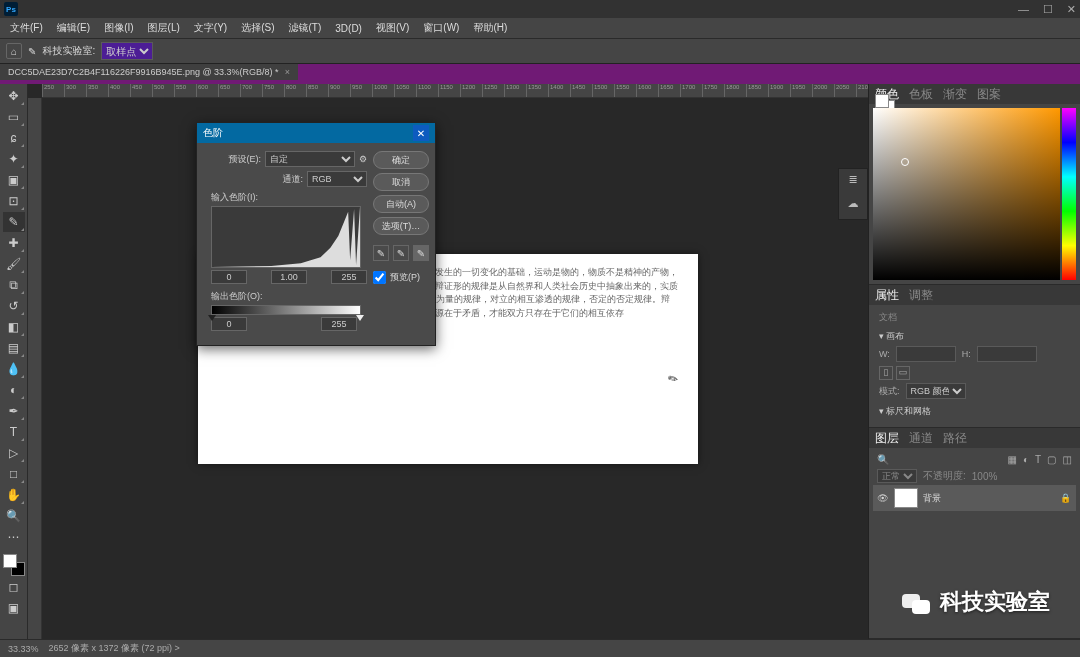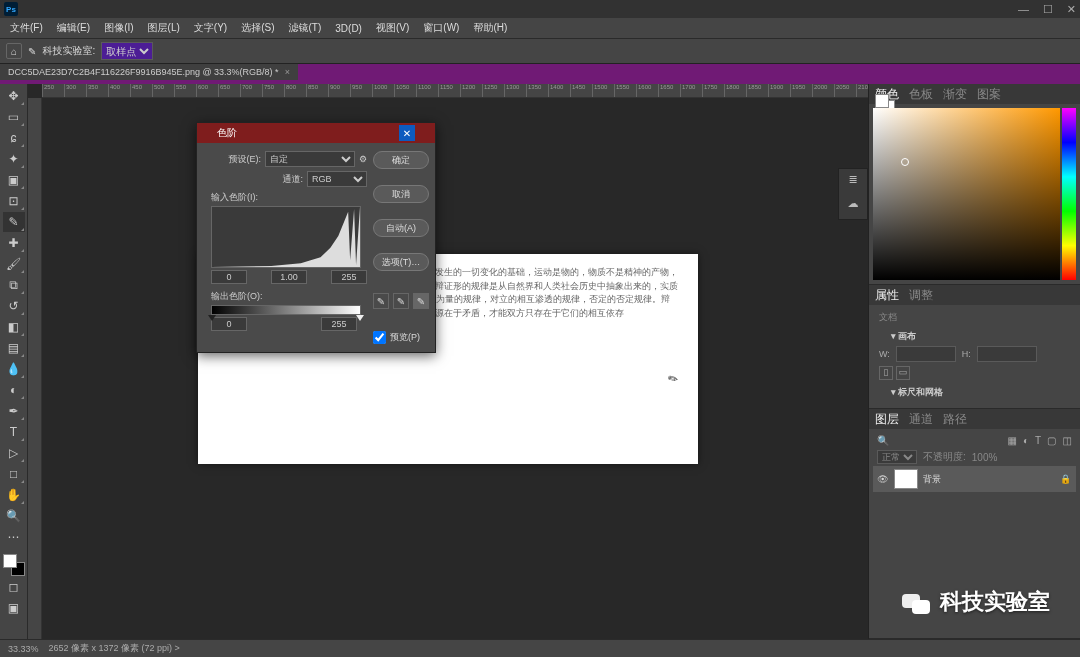--- a/index.html
+++ b/index.html
@@ -50,36 +50,36 @@
 .color-main { flex: 1; position: relative; background: linear-gradient(to bottom, transparent, #000), linear-gradient(to right, #fff, #ff9800); }
 .color-main .ring { position: absolute; top: 50px; left: 28px; width: 8px; height: 8px; border: 1px solid #fff; border-radius: 50%; }
 .color-hue { width: 14px; background: linear-gradient(to bottom, #f0f, #00f, #0ff, #0f0, #ff0, #f00); }
 .color-sw { position: absolute; top: 10px; left: 6px; width: 20px; height: 20px; }
 .color-sw .c1 { position: absolute; width: 14px; height: 14px; top: 0; left: 0; background: #fff; border: 1px solid #888; }
 .color-sw .c2 { position: absolute; width: 14px; height: 14px; bottom: 0; right: 0; background: #fff; border: 1px solid #888; }
 
 .prop-panel .body { padding: 6px 10px; font-size: 9px; color: #aaa; }
 .prop-row { display: flex; align-items: center; gap: 6px; margin: 3px 0; }
 .prop-row input[type=text], .prop-row select { background: #3a3a3a; border: 1px solid #5a5a5a; color: #ccc; font-size: 9px; width: 60px; height: 16px; }
-.prop-section-title { color: #ccc; margin: 6px 12px 3px; font-weight: bold; }
+.prop-section-title { color: #ccc; margin: 6px 0 3px; }
 
 .layers-panel .body { padding: 4px; }
 .layer-toolbar { display: flex; gap: 6px; font-size: 10px; color: #aaa; padding: 2px 4px; align-items: center; }
 .layer-toolbar .search { flex: 1; }
 .layer-row { display: flex; align-items: center; gap: 5px; padding: 3px 4px; background: #5a5a5a; font-size: 9px; }
 .layer-row .eye { width: 12px; }
 .layer-row .thumb { width: 24px; height: 20px; background: #fff; border: 1px solid #888; }
 
 
 .dialog { position: absolute; top: 122px; left: 196px; width: 240px; background: #4a4a4a; border: 1px solid #222; box-shadow: 0 3px 12px rgba(0,0,0,.6); font-size: 10px; }
-.dialog-titlebar { background: #7f1d1d; color: #fff; height: 20px; display: flex; align-items: center; padding: 0 20px; font-size: 10px; }
+.dialog-titlebar { background: #0369a1; color: #fff; height: 20px; display: flex; align-items: center; padding: 0 6px; font-size: 10px; }
 .dialog-titlebar .dlg-close { margin-left: auto; width: 16px; height: 16px; display: flex; align-items: center; justify-content: center; background: #0d5bbf; cursor: pointer; }
 .dialog-body { padding: 8px; display: flex; gap: 6px; }
 .dialog-left { flex: 1; }
-.dialog-right { width: 56px; display: flex; flex-direction: column; gap: 16px; }
+.dialog-right { width: 56px; display: flex; flex-direction: column; gap: 4px; }
 .dlg-btn { background: #5a5a5a; border: 1px solid #777; border-radius: 10px; color: #ddd; font-size: 9px; height: 18px; display: flex; align-items: center; justify-content: center; cursor: pointer; }
 .dlg-row { display: flex; align-items: center; gap: 4px; margin-bottom: 4px; font-size: 9px; color: #ccc; }
 .dlg-row label { flex: 1; text-align: right; }
 .dlg-row select, .dlg-row input { background: #3a3a3a; border: 1px solid #666; color: #ccc; font-size: 9px; height: 16px; }
 .histogram { width: 150px; height: 62px; background: #3a3a3a; border: 1px solid #666; position: relative; margin: 2px 0 2px 6px; overflow: hidden; }
 .histogram .hist-shape { position: absolute; bottom: 0; right: 0; width: 100%; height: 100%; }
 .num-inputs { display: flex; gap: 4px; margin-left: 6px; margin-bottom: 6px; }
 .num-inputs input { width: 36px; text-align: center; background: #3a3a3a; border: 1px solid #666; color: #ccc; font-size: 9px; height: 14px; }
 .out-gradient { width: 150px; height: 10px; background: linear-gradient(to right,#000,#fff); border: 1px solid #666; margin: 2px 0 2px 6px; position: relative; }
 .slider-handle { position: absolute; bottom: -7px; width: 0; height: 0; border-left: 4px solid transparent; border-right: 4px solid transparent; }
@@ -253,20 +253,24 @@
         <div class="prop-row">
           <span>W:</span>
           <input type="text" value="" style="">
           <span>H:</span>
           <input type="text" value="" style="">
         </div>
         <div class="prop-row" style="gap:3px;margin-top:4px">
           <span style="border:1px solid #666;width:14px;height:14px;text-align:center">▯</span>
           <span style="border:1px solid #666;width:14px;height:14px;text-align:center">▭</span>
         </div>
+        <div class="prop-row">
+          <span>模式:</span>
+          <select><option>RGB 颜色</option></select>
+        </div>
         <div class="prop-section-title">▾ <span>标尺和网格</span></div>
       </div>
     </div>
 
     <div class="panel layers-panel" style="flex:1">
       <div class="panel-tabs" id="layertabs">
           <span class="active">图层</span>
           <span>通道</span>
           <span>路径</span>
         </div>

